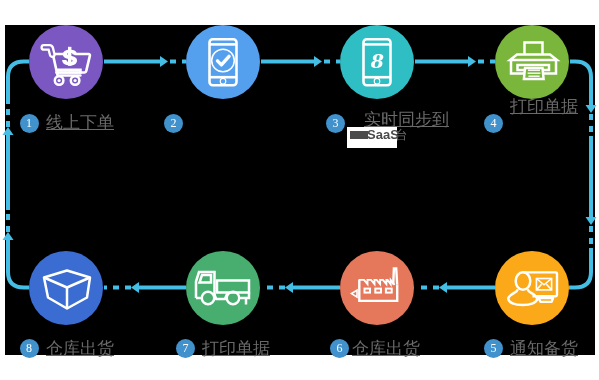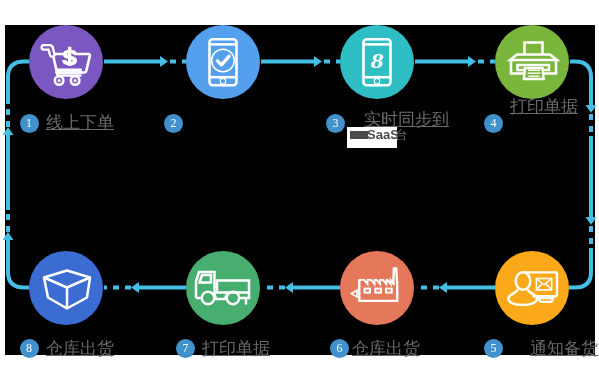--- a/index.html
+++ b/index.html
@@ -214,21 +214,21 @@
     <div class="badge" style="left:164px;top:113.5px;">2</div>
 
     <div class="badge" style="left:326px;top:113.5px;">3</div>
     <div class="ltext" style="left:364px;top:113px;">实时同步到</div>
     <div class="ltext2" style="left:352px;top:128px;">SaaS后台</div>
 
     <div class="badge" style="left:484px;top:113.5px;">4</div>
     <div class="ltext" style="left:510px;top:100px;">打印单据</div>
 
     <div class="badge" style="left:484px;top:339px;">5</div>
-    <div class="ltext" style="left:530px;top:341.5px;">通知备货</div>
+    <div class="ltext" style="left:510px;top:341.5px;">通知备货</div>
 
     <div class="badge" style="left:330px;top:339px;">6</div>
     <div class="ltext" style="left:352px;top:341.5px;">仓库出货</div>
 
     <div class="badge" style="left:176px;top:339px;">7</div>
     <div class="ltext" style="left:202px;top:341.5px;">打印单据</div>
 
     <div class="badge" style="left:19.5px;top:339px;">8</div>
     <div class="ltext" style="left:46px;top:341.5px;">仓库出货</div>
   </div>

